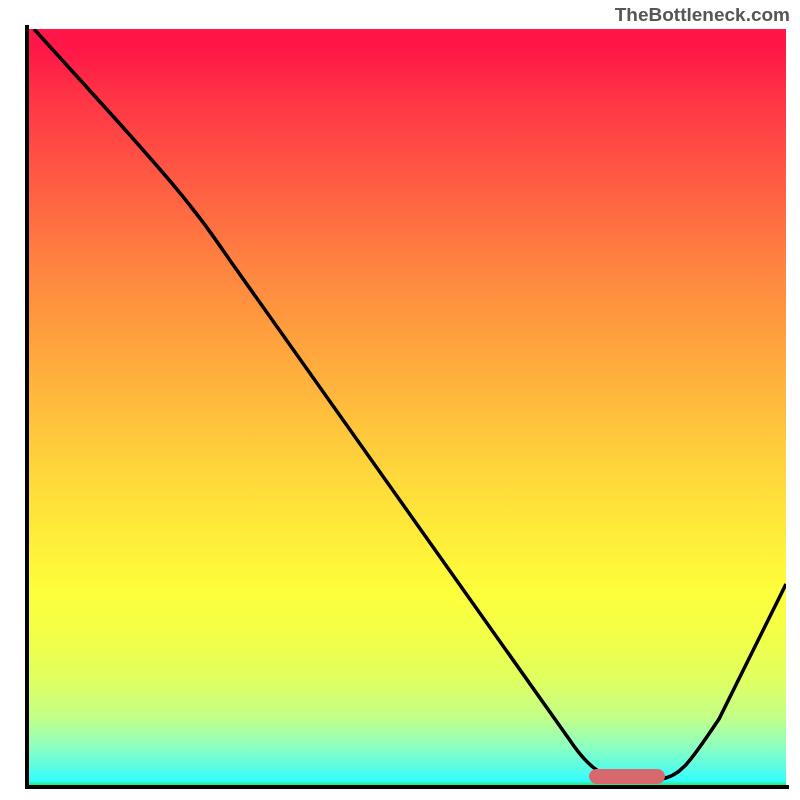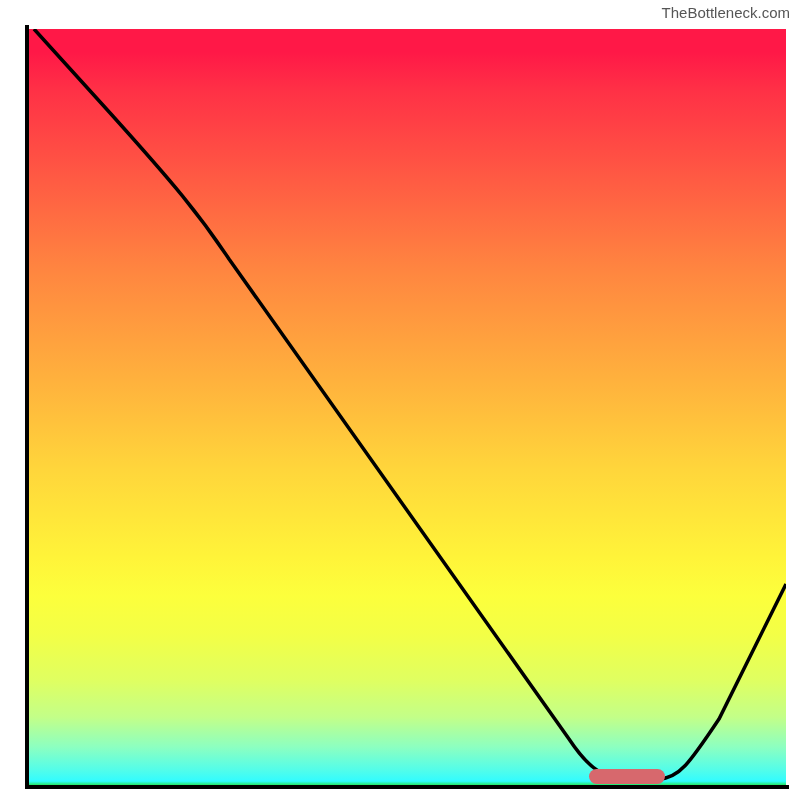--- a/index.html
+++ b/index.html
@@ -13,22 +13,22 @@
   .container {
     position: relative;
     width: 800px;
     height: 800px;
   }
   .watermark {
     position: absolute;
     top: 4px;
     right: 10px;
     color: #565656;
-    font-size: 15px;
-    font-weight: 400;
+    font-size: 19px;
+    font-weight: 700;
     z-index: 10;
   }
   .chart-area {
     position: absolute;
     left: 29px;
     top: 29px;
     width: 757px;
     height: 756px;
     overflow: hidden;
   }

